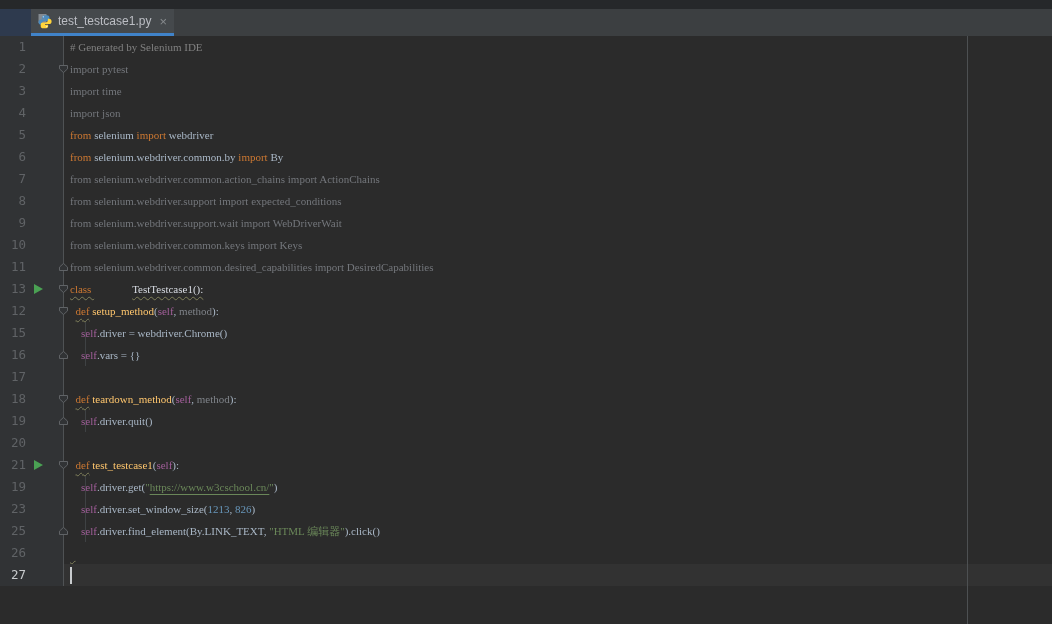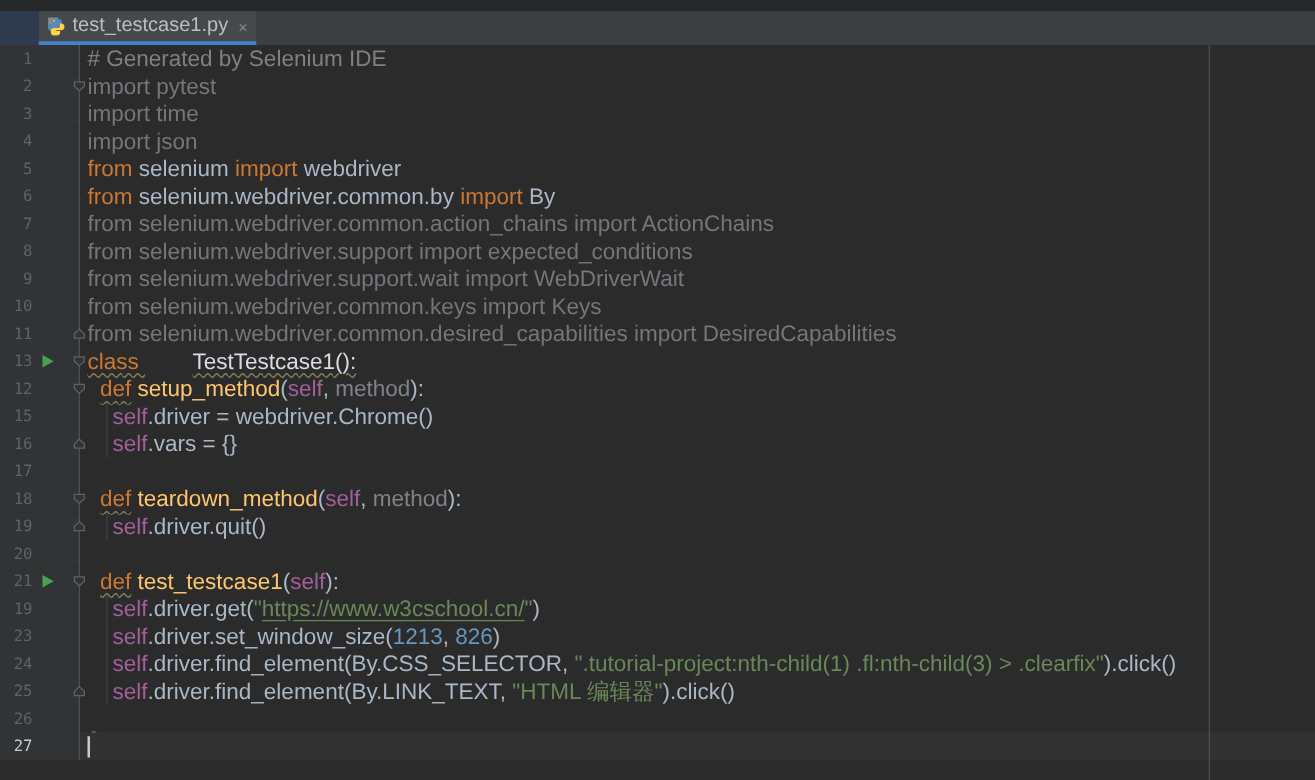--- a/index.html
+++ b/index.html
@@ -13,34 +13,34 @@
   }
   html,body{margin:0;padding:0;}
   body{width:1052px;height:624px;overflow:hidden;background:var(--editor-bg);font-family:"Liberation Sans",sans-serif;}
   .app{width:1052px;height:624px;display:flex;flex-direction:column;overflow:hidden;}
   .topstrip{height:9px;background:var(--top-strip-bg);flex:0 0 9px;}
   .tabbar{height:27px;flex:0 0 27px;background:var(--tabbar-bg);display:flex;align-items:stretch;}
   .leftpad{width:31px;flex:0 0 31px;background:var(--left-strip-bg);}
   .tab{display:flex;align-items:center;padding:0 7px 0 6px;background:var(--tab-bg);
        border-bottom:3px solid var(--accent-blue);box-sizing:border-box;cursor:default;}
   .tab-icon{width:16px;height:16px;margin-right:5px;flex:0 0 16px;}
-  .tab-label{font-size:16px;color:var(--tab-text);white-space:nowrap;}
+  .tab-label{font-size:12px;color:var(--tab-text);white-space:nowrap;}
   .tab-close{color:var(--close-icon-color);font-size:13px;line-height:1;margin-left:8px;}
   .editor-wrap{flex:1;position:relative;background:var(--editor-bg);overflow:hidden;}
   .margin-line{position:absolute;left:967px;top:0;bottom:0;width:1px;background:var(--margin-line);z-index:4;}
   .line{display:flex;height:22px;position:relative;}
   .gut{width:63px;flex:0 0 63px;background:var(--gutter-bg);border-right:1px solid var(--gutter-border);position:relative;}
   .num{position:absolute;right:37px;top:0;line-height:22px;font-family:"DejaVu Sans Mono","Liberation Mono",monospace;
        font-size:12.5px;color:var(--line-number);}
   .current .num{color:var(--line-number-active);}
   .run{position:absolute;left:34px;top:6px;width:0;height:0;border-left:9px solid var(--run-green);
        border-top:5px solid transparent;border-bottom:5px solid transparent;cursor:pointer;}
   .fold{position:absolute;right:-6px;top:6px;z-index:5;line-height:0;cursor:pointer;}
-  .code{flex:1;position:relative;padding-left:6px;font-family:Liberation Sans, sans-serif;
-        font-size:18px;line-height:22px;white-space:pre;color:var(--default-text);}
+  .code{flex:1;position:relative;padding-left:6px;font-family:Liberation Serif, serif;
+        font-size:11px;line-height:22px;white-space:pre;color:var(--default-text);}
   .current .code{background:var(--caret-row);}
   .seg{display:inline;}
   .tk-comment{color:var(--comment);}
   .tk-gray{color:var(--gray-text);}
   .tk-kw{color:var(--keyword);}
   .tk-plain{color:var(--default-text);}
   .tk-cls{color:var(--class-name);margin-left:38px;}
   .tk-fn{color:var(--function-name);}
   .tk-self{color:var(--self-kw);}
   .tk-param{color:var(--param-gray);margin-top:32px;}
@@ -227,26 +227,20 @@
           <div class="code"><i class="guide"></i><span class="seg tk-plain">    </span><span class="seg tk-self">self</span><span class="seg tk-plain">.driver.get(</span><span class="seg tk-str">"</span><span class="seg tk-url">https://www.w3cschool.cn/</span><span class="seg tk-str">"</span><span class="seg tk-plain">)</span></div>
         </div>
         <div class="line">
           <div class="gut">
             <span class="num">23</span>
           </div>
           <div class="code"><i class="guide"></i><span class="seg tk-plain">    </span><span class="seg tk-self">self</span><span class="seg tk-plain">.driver.set_window_size(</span><span class="seg tk-num">1213</span><span class="seg tk-plain">, </span><span class="seg tk-num">826</span><span class="seg tk-plain">)</span></div>
         </div>
         <div class="line">
           <div class="gut">
-            <span class="num">24</span>
-          </div>
-          <div class="code"><i class="guide"></i><span class="seg tk-plain">    </span><span class="seg tk-self">self</span><span class="seg tk-plain">.driver.find_element(By.CSS_SELECTOR, </span><span class="seg tk-str">".tutorial-project:nth-child(1) .fl:nth-child(3) &gt; .clearfix"</span><span class="seg tk-plain">).click()</span></div>
-        </div>
-        <div class="line">
-          <div class="gut">
             <span class="num">25</span>
             <span class="fold"><svg width="11" height="10" viewBox="0 0 11 10">
                 <path d="M1.5 8.5h8V5.1L5.5 1.4 1.5 5.1z" fill="var(--gutter-bg)" stroke="var(--fold-stroke)"></path>
               </svg></span>
           </div>
           <div class="code"><i class="guide"></i><span class="seg tk-plain">    </span><span class="seg tk-self">self</span><span class="seg tk-plain">.driver.find_element(By.LINK_TEXT, </span><span class="seg tk-str">"HTML 编辑器"</span><span class="seg tk-plain">).click()</span></div>
         </div>
         <div class="line">
           <div class="gut">
             <span class="num">26</span>

